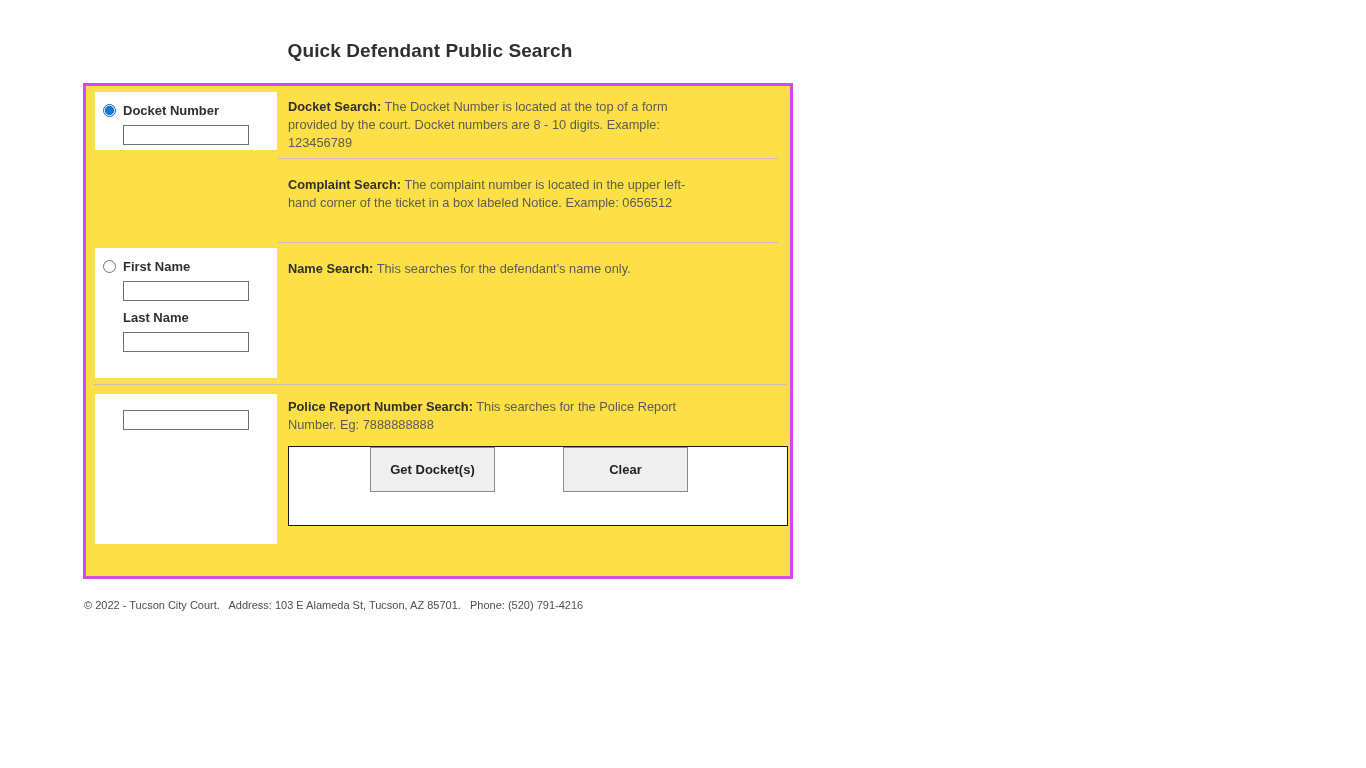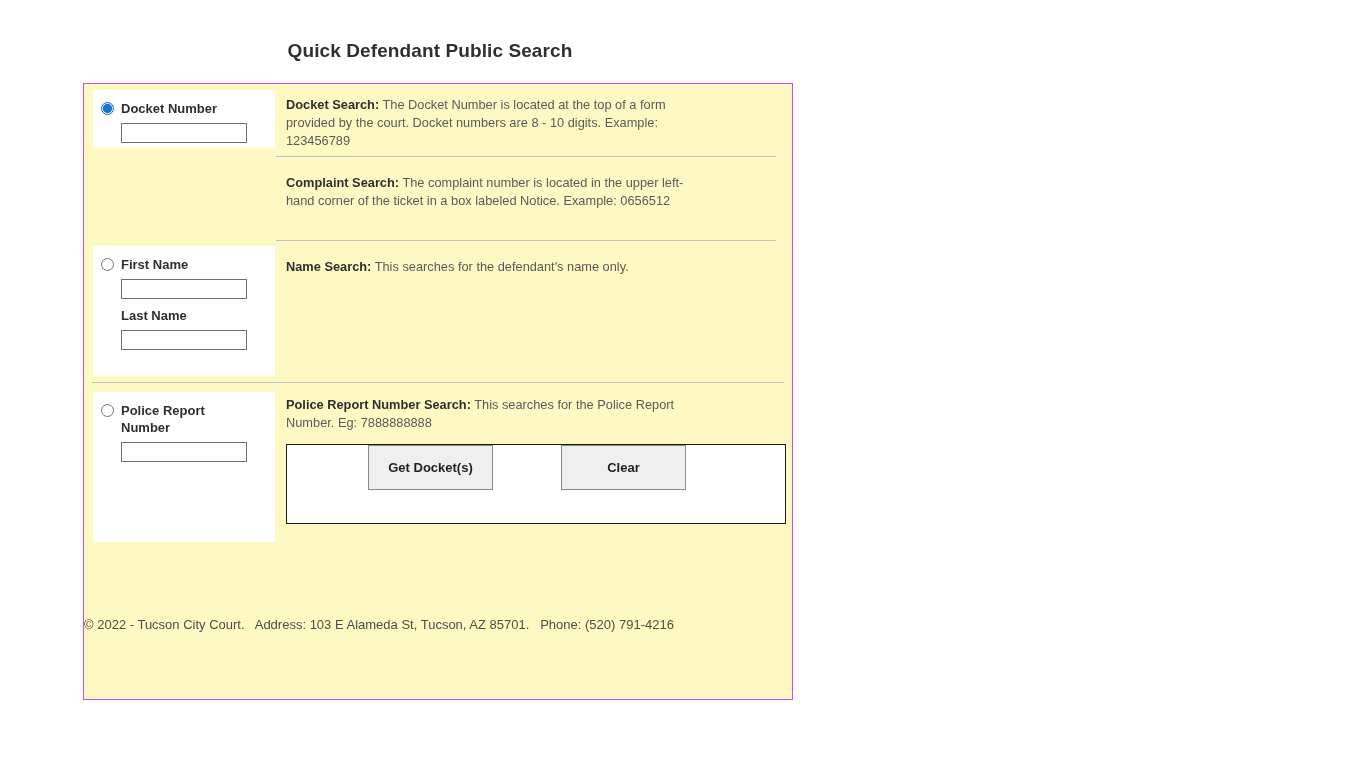--- a/index.html
+++ b/index.html
@@ -35,23 +35,23 @@
     color: #2f2f2f;
     letter-spacing: 0.1px;
   }
 
   
   .search-panel {
     position: absolute;
     left: 83px;
     top: 83px;
     width: 710px;
-    height: 617px;
-    background: #fef9c3;
-    border: 1px solid #d946ef;
+    height: 496px;
+    background: #fde047;
+    border: 3px solid #d946ef;
     box-sizing: border-box;
   }
 
   
   .row {
     position: absolute;
     left: 0;
     width: 708px;
     box-sizing: border-box;
   }
@@ -200,22 +200,22 @@
     font-weight: bold;
     color: #1f1f1f;
     cursor: pointer;
     box-sizing: border-box;
   }
 
   
   .footer {
     position: absolute;
     left: 84px;
-    top: 617px;
-    font-size: 13px;
+    top: 599px;
+    font-size: 11px;
     color: #4d4d4d;
     white-space: pre;
   }
   .footer span { color: #4d4d4d; }
 </style>
 </head>
 <body>
 
 <div class="page">
 
@@ -252,24 +252,20 @@
         <div class="sub-label">Last Name</div>
         <input class="text-input" type="text" value="" placeholder="" style="">
       </div>
       <div class="desc desc-name">
         <b>Name Search:</b><span> This searches for the defendant's name only.</span>
       </div>
     </div>
 
     <div class="row row-police row-divider-full">
       <div class="option-card card-police">
-        <div class="opt-line">
-          <span class="radio"></span>
-          <span class="opt-label">Police Report Number</span>
-        </div>
         <input class="text-input" type="text" value="" placeholder="" style="">
       </div>
       <div class="desc desc-police">
         <b>Police Report Number Search:</b><span> This searches for the Police Report Number. Eg: 7888888888</span>
       </div>
 
       <div class="button-box">
         <button class="btn">Get Docket(s)</button>
         <button class="btn">Clear</button>
       </div>

